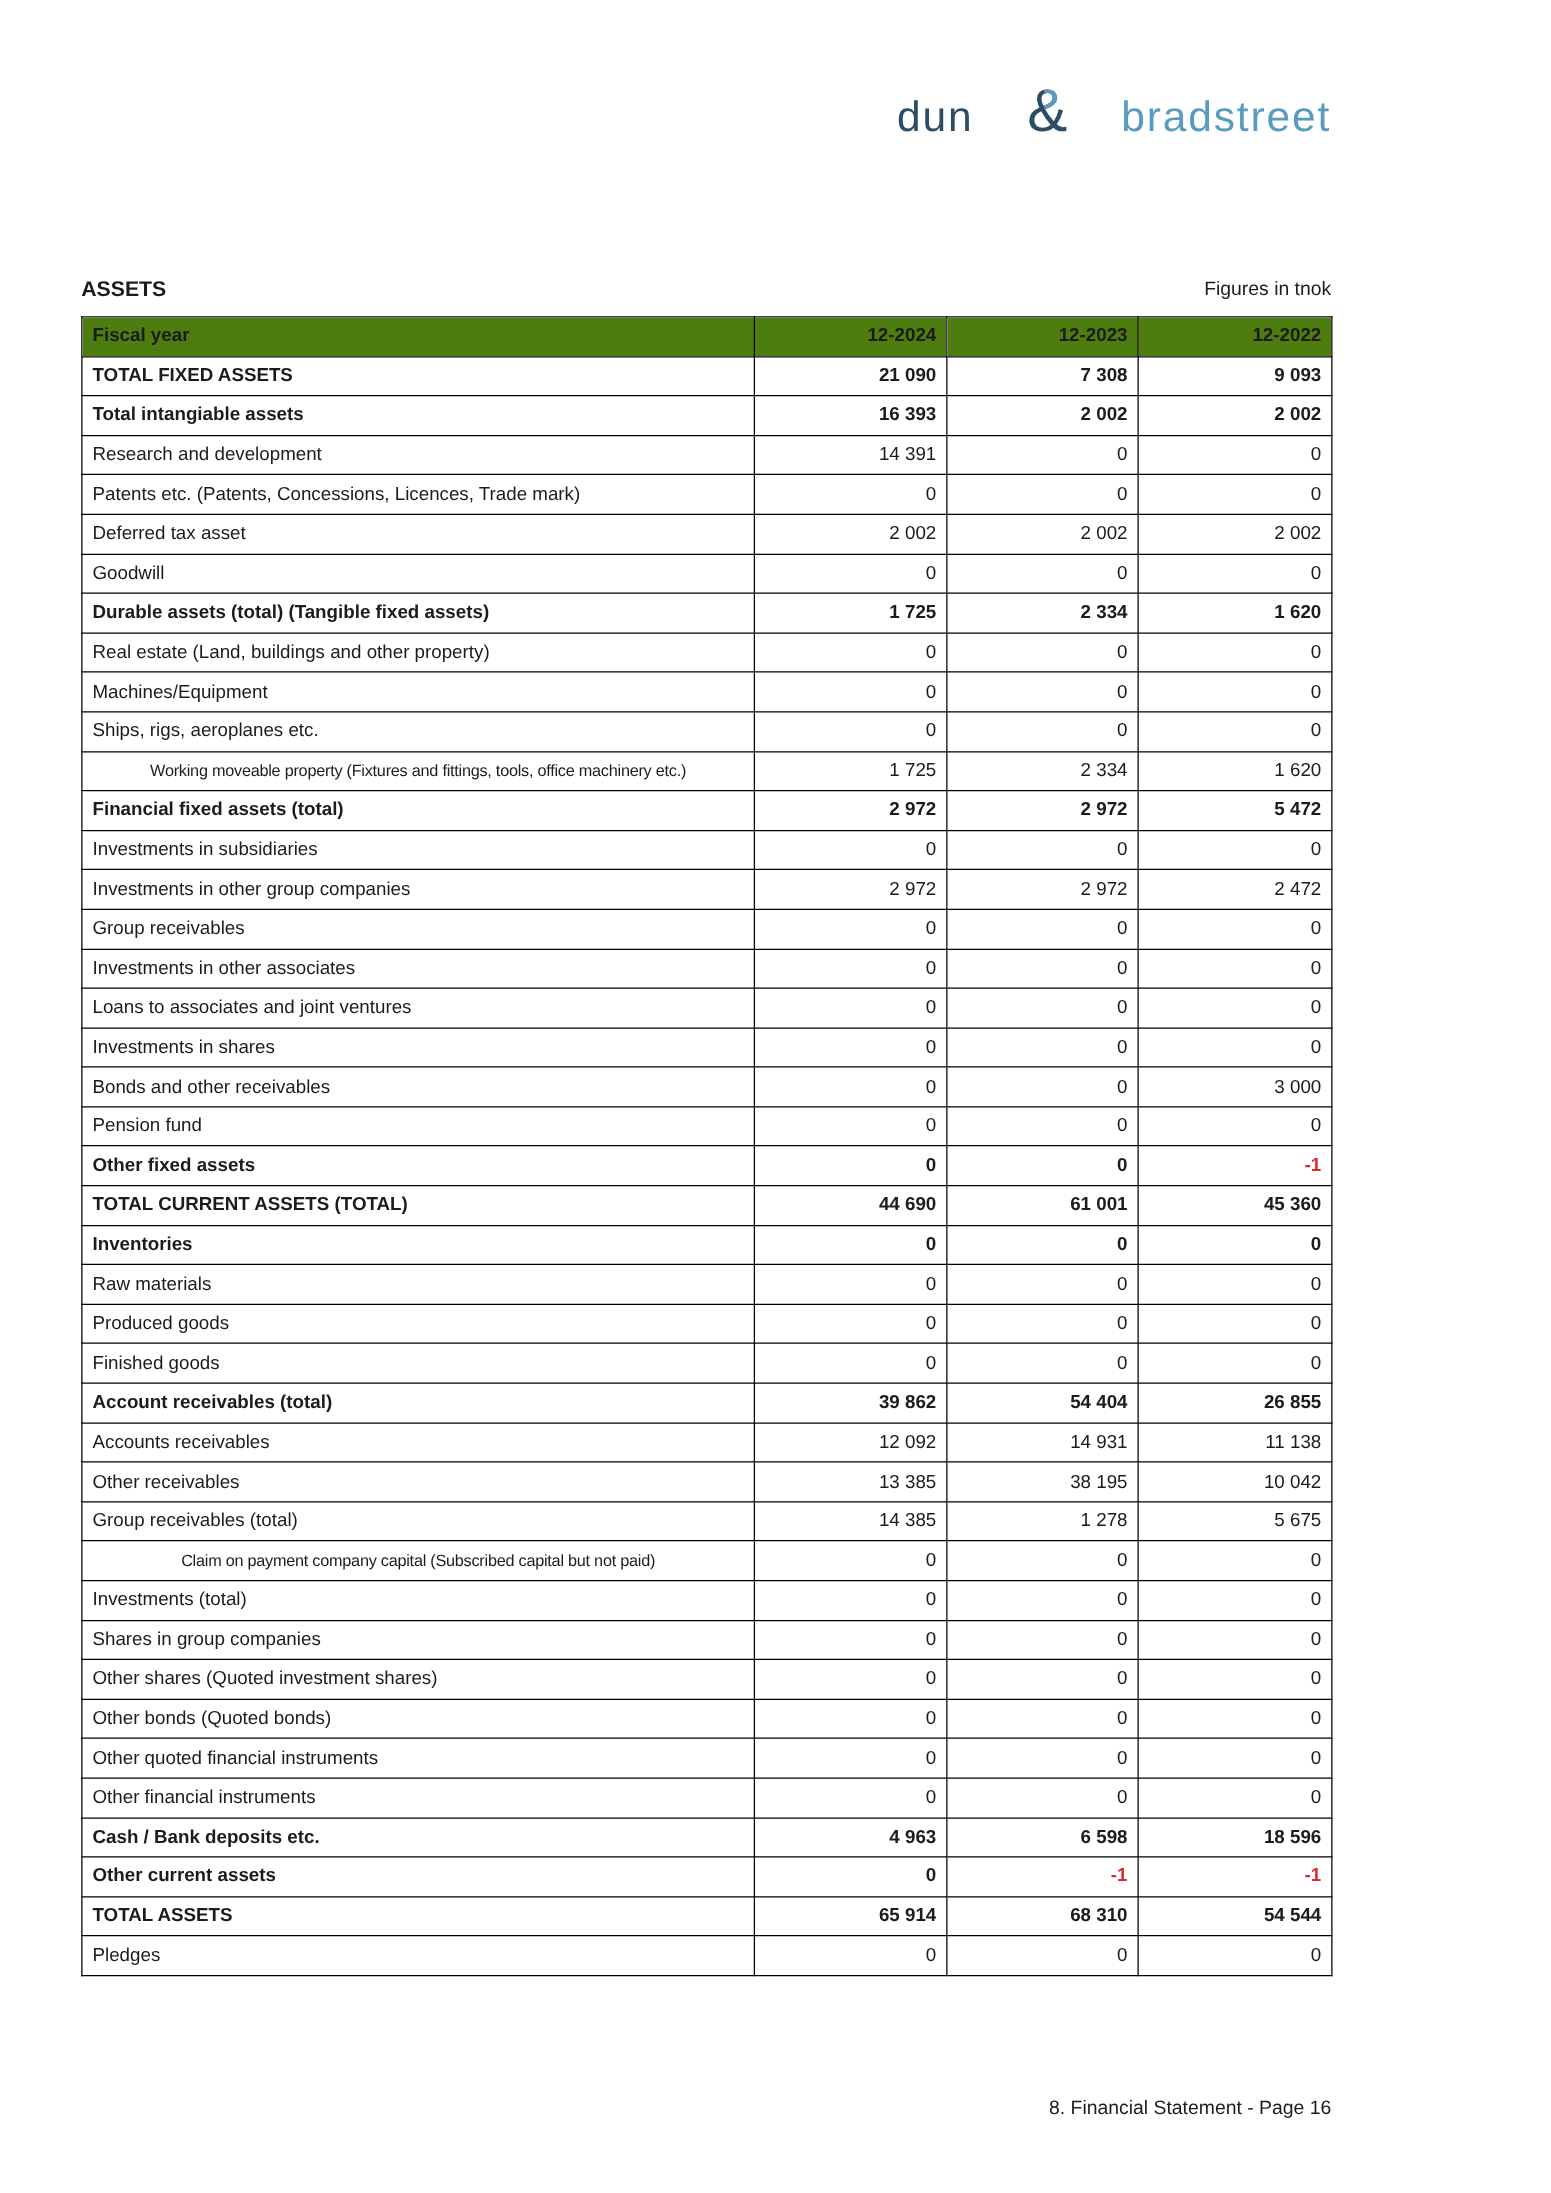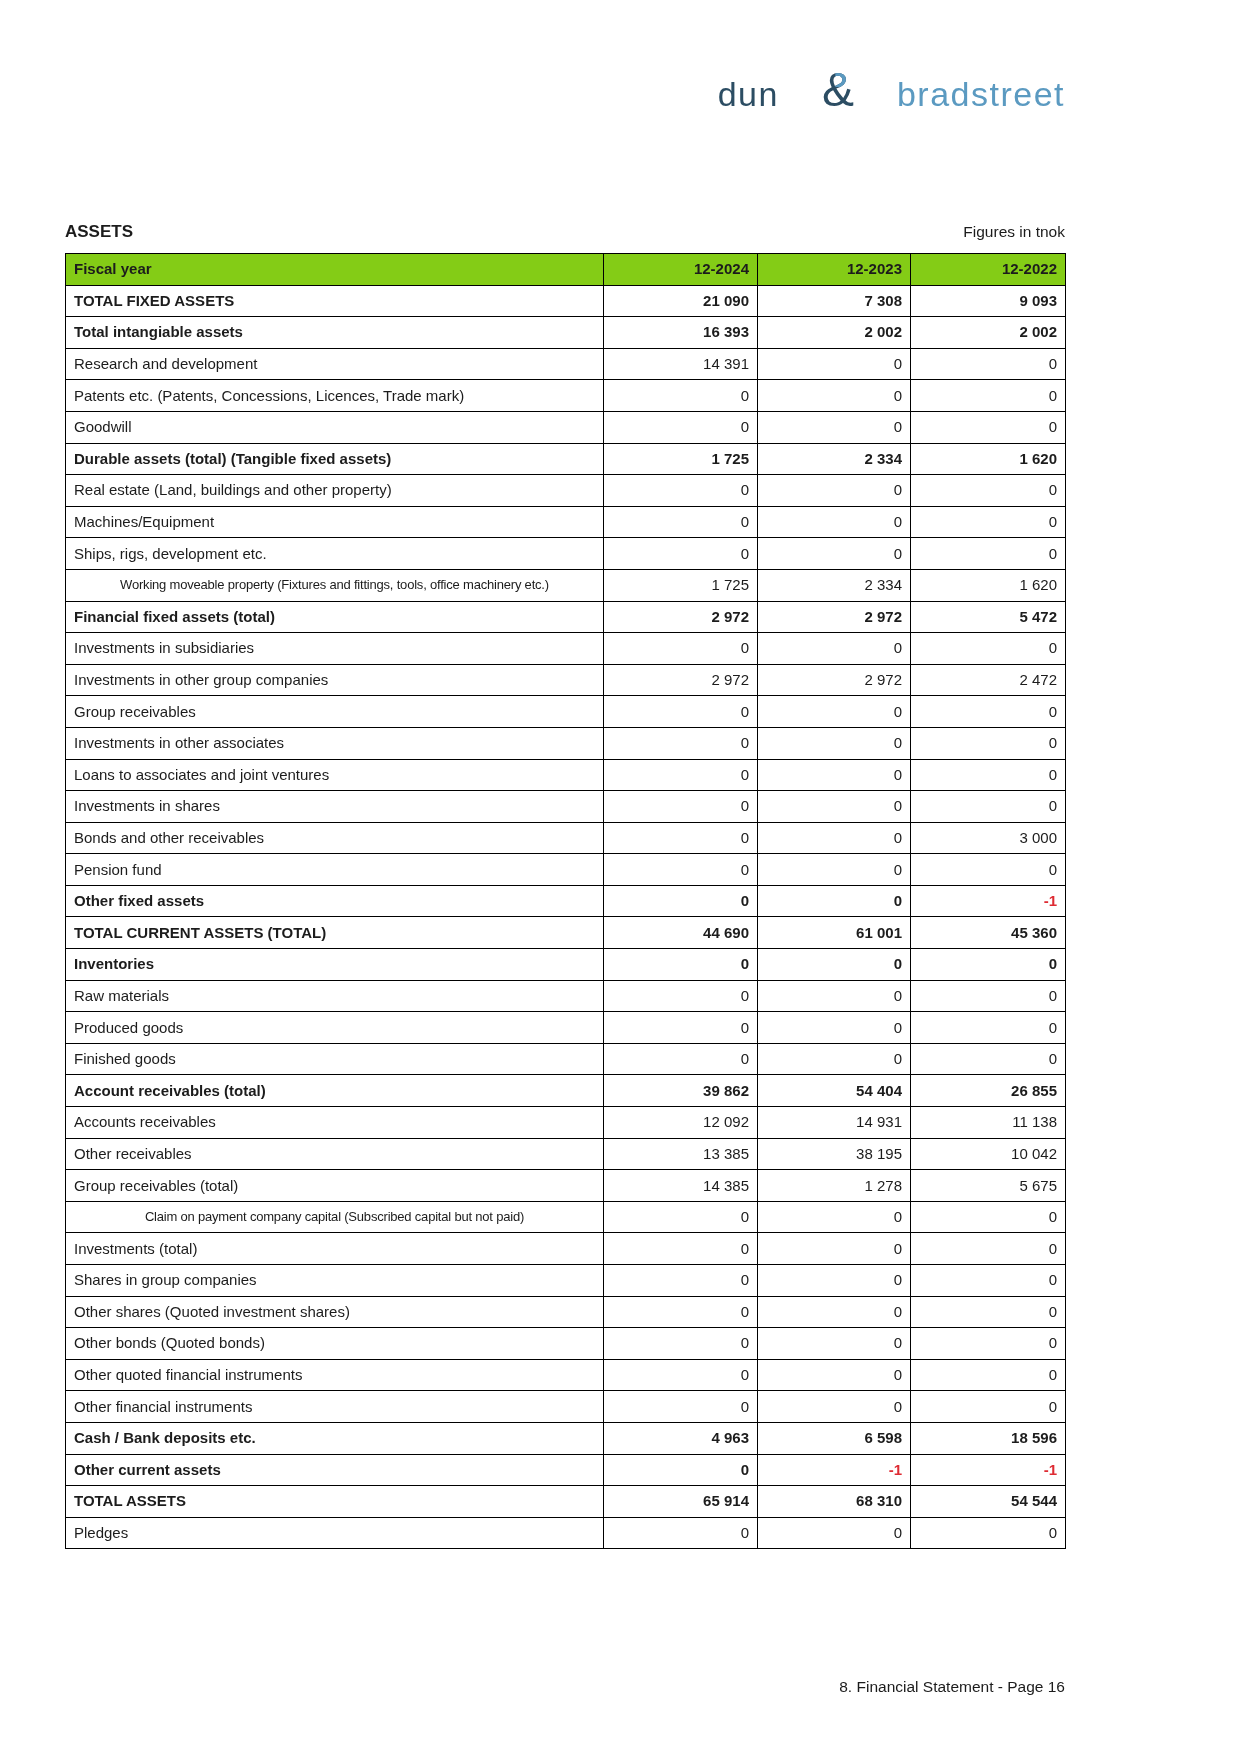--- a/index.html
+++ b/index.html
@@ -36,21 +36,21 @@
     border-collapse:collapse; table-layout:fixed;
     font-size:15px;
   }
   table.fin th, table.fin td {
     border:1px solid #000;
     padding:6.3px 8px;
     line-height:18px;
     overflow:hidden; white-space:nowrap;
     vertical-align:middle;
   }
-  table.fin thead th { background:#84cc16; font-weight:bold; text-align:left; }
+  table.fin thead th { background:#4d7c0f; font-weight:bold; text-align:left; }
   table.fin thead th.num { text-align:right; }
   td.num { text-align:right; }
   tr.bold td { font-weight:bold; }
   tr.condensed td.label { font-size:13px; letter-spacing:-0.2px;text-align:center; }
   td.neg { color:#de2b33; }
 
   
   .footer-note {
     position:absolute; right:176px; top:1678px;
     font-size:15.5px;
@@ -109,20 +109,26 @@
           <td class="num">0</td>
           <td class="num">0</td>
         </tr>
         <tr>
           <td class="label">Patents etc. (Patents, Concessions, Licences, Trade mark)</td>
           <td class="num">0</td>
           <td class="num">0</td>
           <td class="num">0</td>
         </tr>
         <tr>
+          <td class="label">Deferred tax asset</td>
+          <td class="num">2 002</td>
+          <td class="num">2 002</td>
+          <td class="num">2 002</td>
+        </tr>
+        <tr>
           <td class="label">Goodwill</td>
           <td class="num">0</td>
           <td class="num">0</td>
           <td class="num">0</td>
         </tr>
         <tr class="bold">
           <td class="label">Durable assets (total) (Tangible fixed assets)</td>
           <td class="num">1 725</td>
           <td class="num">2 334</td>
           <td class="num">1 620</td>
@@ -133,21 +139,21 @@
           <td class="num">0</td>
           <td class="num">0</td>
         </tr>
         <tr>
           <td class="label">Machines/Equipment</td>
           <td class="num">0</td>
           <td class="num">0</td>
           <td class="num">0</td>
         </tr>
         <tr>
-          <td class="label">Ships, rigs, development etc.</td>
+          <td class="label">Ships, rigs, aeroplanes etc.</td>
           <td class="num">0</td>
           <td class="num">0</td>
           <td class="num">0</td>
         </tr>
         <tr class="condensed">
           <td class="label">Working moveable property (Fixtures and fittings, tools, office machinery etc.)</td>
           <td class="num">1 725</td>
           <td class="num">2 334</td>
           <td class="num">1 620</td>
         </tr>

